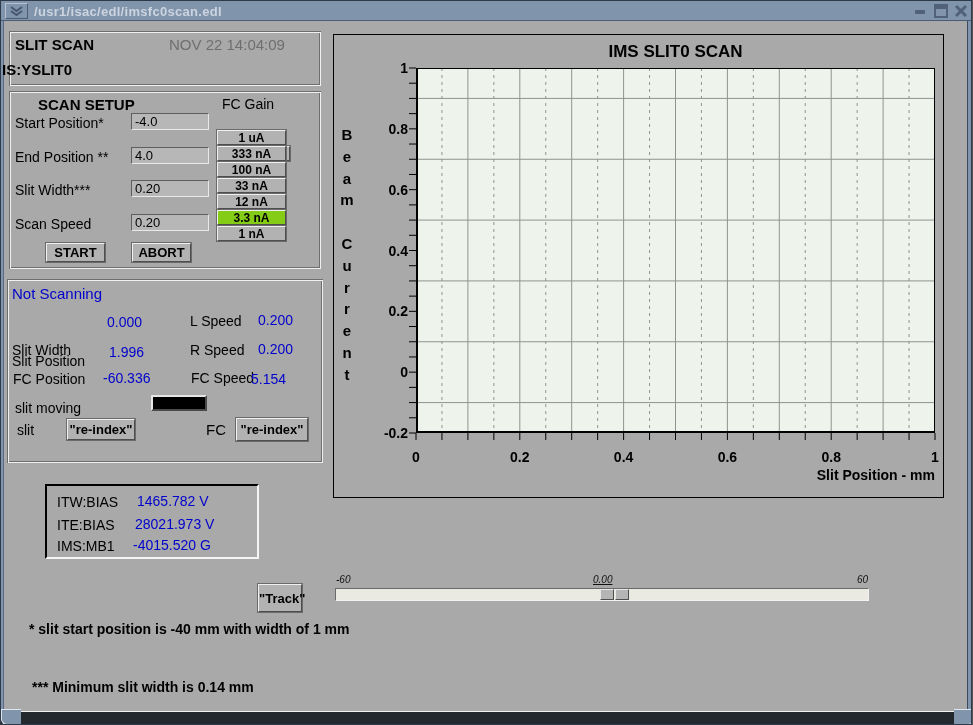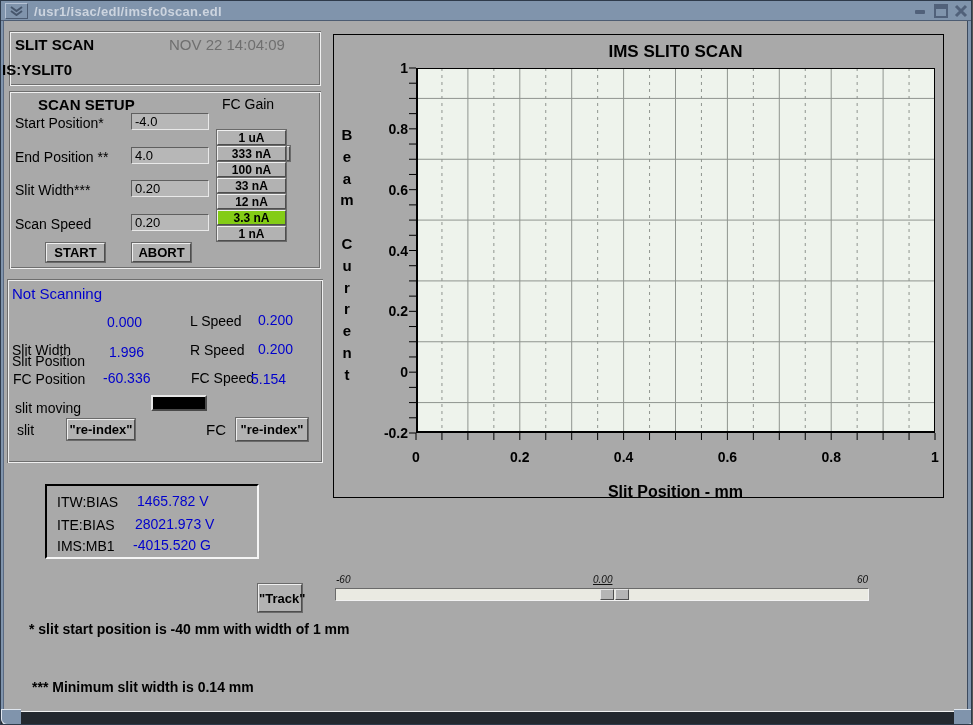--- a/index.html
+++ b/index.html
@@ -265,16 +265,16 @@
         <span class="ylab-letter" style="left: 4px; top: 134.6px;">a</span>
         <span class="ylab-letter" style="left: 4px; top: 156.4px;">m</span>
         <span class="ylab-letter" style="left: 4px; top: 200px;">C</span>
         <span class="ylab-letter" style="left: 4px; top: 221.8px;">u</span>
         <span class="ylab-letter" style="left: 4px; top: 243.6px;">r</span>
         <span class="ylab-letter" style="left: 4px; top: 265.4px;">r</span>
         <span class="ylab-letter" style="left: 4px; top: 287.2px;">e</span>
         <span class="ylab-letter" style="left: 4px; top: 309px;">n</span>
         <span class="ylab-letter" style="left: 4px; top: 330.8px;">t</span>
       </div>
-    <div class="abs b" style="left:82px;top:448px;width:519px;text-align:center;font-size:16px;">Slit Position - mm</div>
+    <div class="abs b" style="left:82px;top:432px;width:519px;text-align:right;font-size:14px;">Slit Position - mm</div>
   </div>
 
 </div>
 
 </body></html>

